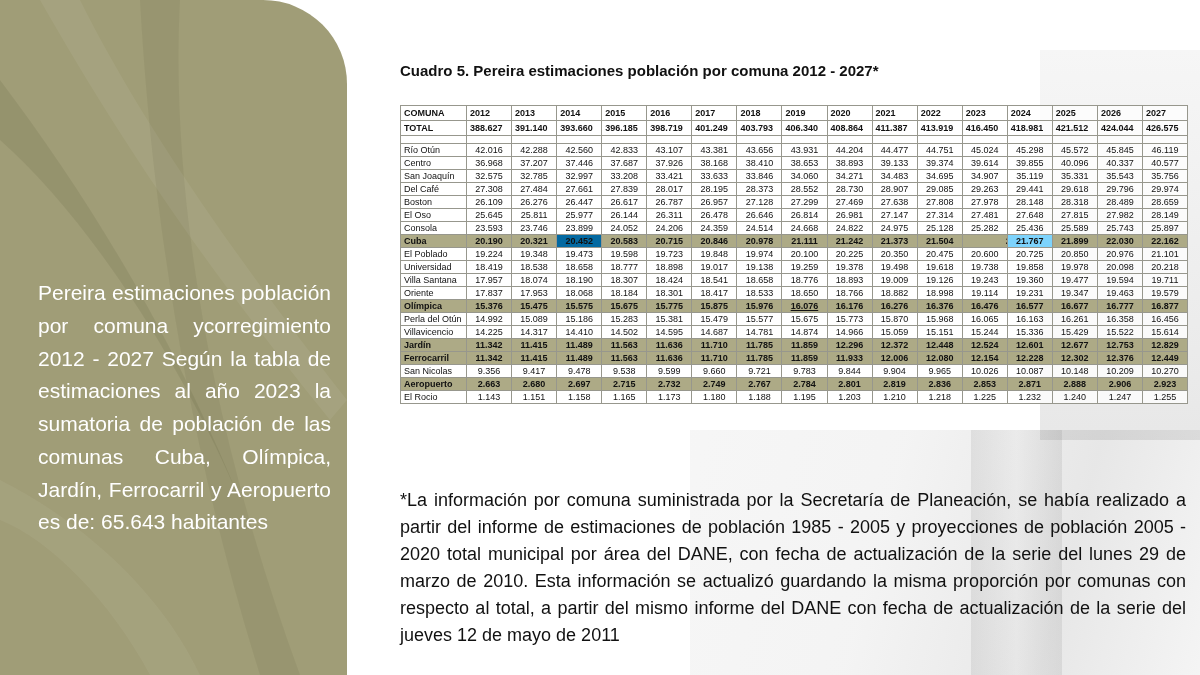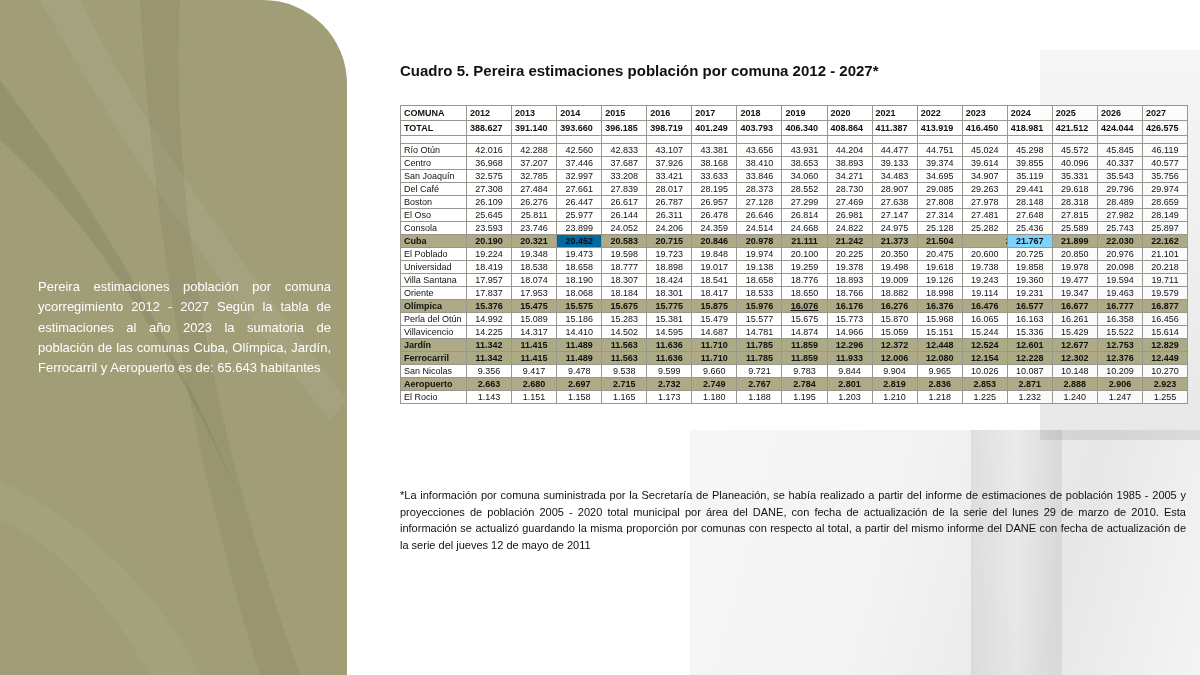--- a/index.html
+++ b/index.html
@@ -35,21 +35,21 @@
     z-index: 2;
   }
   .sidebar-deco { position: absolute; left: 0; top: 0; width: 100%; height: 100%; }
   .sidebar-title {
     position: absolute; left: 38px; top: 216px;
     font-size: 35px; font-weight: bold; color: #ffffff; letter-spacing: 0.5px;
     z-index: 3;
   }
   .sidebar-paragraph {
     position: absolute; left: 38px; top: 277px; width: 293px;
-    font-size: 13px; line-height: 1.56; color: #ffffff;
+    font-size: 21px; line-height: 1.56; color: #ffffff;
     text-align: justify;
     z-index: 3;
   }
   
   .table-title {
     position: absolute; left: 400px; top: 62px;
     font-size: 15px; font-weight: bold; z-index: 1;
   }
   table.pop {
     position: absolute; left: 400px; top: 105px; width: 788px;
@@ -70,21 +70,21 @@
   table.pop td:first-child { text-align: left; }
   table.pop tr.total td { font-weight: bold; text-align: left; height: 15px; }
   table.pop tr.spacer td { height: 8px; }
   table.pop tr.hl td { background: #adaa86; font-weight: bold; }
   .source-line {
     position: absolute; left: 400px; top: 452px; width: 780px;
     font-size: 15px; z-index: 1;
   }
   .footnote {
     position: absolute; left: 400px; top: 487px; width: 786px;
-    font-size: 11px; line-height: 1.5; text-align: justify;
+    font-size: 18px; line-height: 1.5; text-align: justify;
     z-index: 1;
   }
 </style>
 </head>
 <body>
 
 <div class="slide">
 
   <div class="photo-col"></div>
   <div class="photo-band"></div>

